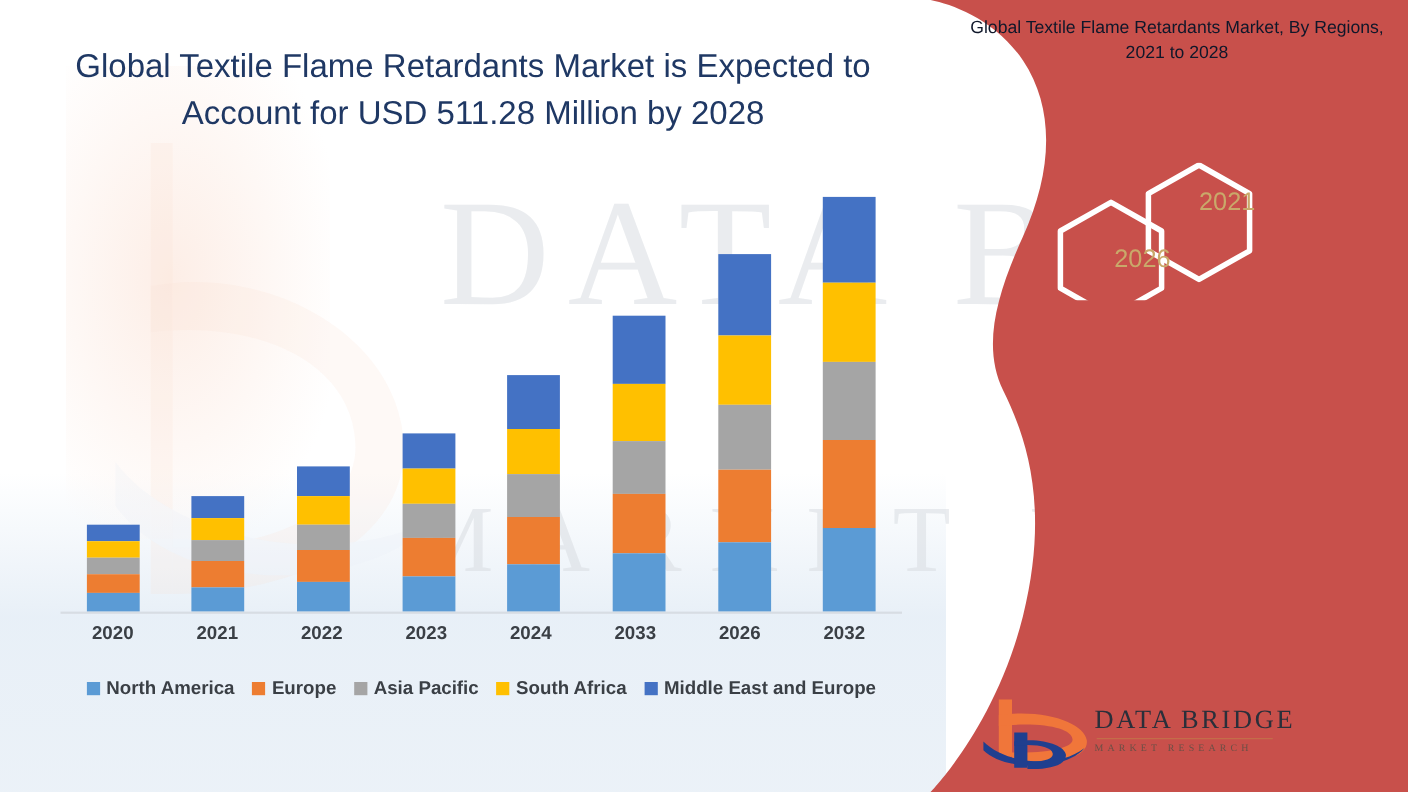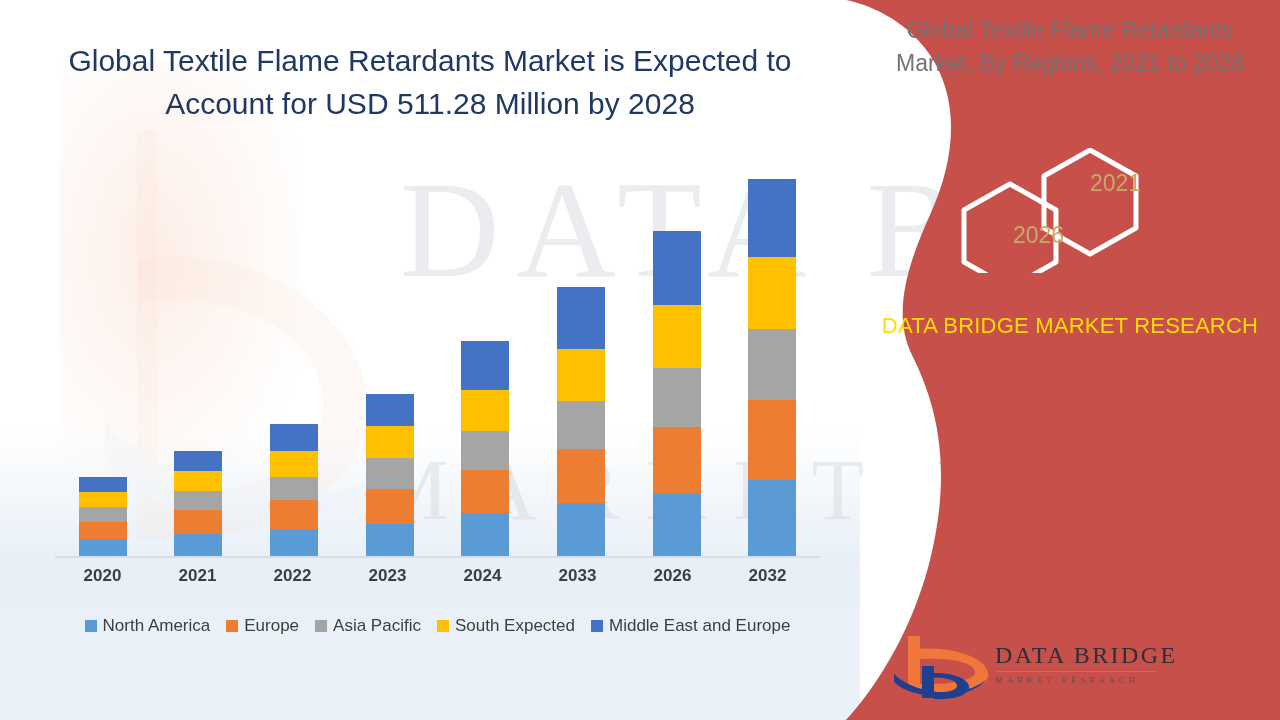--- a/index.html
+++ b/index.html
@@ -43,28 +43,28 @@
 
   
   .xlabels{position:absolute;left:55px;top:566px;width:765px;display:flex;justify-content:flex-start;}
   .xlabel{width:95px;text-align:center;color:#3a3f45;font-size:17px;font-weight:bold;}
 
   
   .legend{position:absolute;left:55px;top:616px;width:765px;display:flex;justify-content:center;
     align-items:center;gap:16px;}
   .legend-item{display:flex;align-items:center;gap:6px;}
   .legend-swatch{width:12px;height:12px;display:inline-block;}
-  .legend-label{color:#3a3f45;font-size:17px;font-weight:normal;white-space:nowrap;}
+  .legend-label{color:#3a3f45;font-size:17px;font-weight:bold;white-space:nowrap;}
 
   
   .right-panel{position:absolute;left:0;top:0;width:1280px;height:720px;pointer-events:none;}
   .right-content{position:absolute;left:900px;top:0;width:380px;height:720px;}
 
-  .panel-title{position:absolute;left:-20px;top:14px;width:380px;text-align:center;color:#737373;
-    font-size:23px;line-height:1.45;font-weight:400;}
+  .panel-title{position:absolute;left:-20px;top:14px;width:380px;text-align:center;color:#0f172a;
+    font-size:16px;line-height:1.45;font-weight:400;}
 
   .hexes{position:absolute;left:-10px;top:148px;width:360px;height:125px;}
   .hex-label{position:absolute;color:#c9a96a;font-size:23px;font-weight:400;}
   .hex-2021{left:190px;top:170px;}
   .hex-2028{left:113px;top:222px;}
 
   .brand{position:absolute;left:-20px;top:310px;width:380px;text-align:center;color:#ffdd00;
     font-size:22px;line-height:1.45;font-weight:400;letter-spacing:.01em;}
 
   .logo{position:absolute;left:-10px;top:630px;width:230px;height:72px;}
@@ -188,21 +188,21 @@
         <div class="legend-item">
           <span class="legend-swatch" style="background: rgb(237, 125, 49);"></span>
           <span class="legend-label">Europe</span>
         </div>
         <div class="legend-item">
           <span class="legend-swatch" style="background: rgb(165, 165, 165);"></span>
           <span class="legend-label">Asia Pacific</span>
         </div>
         <div class="legend-item">
           <span class="legend-swatch" style="background: rgb(255, 192, 0);"></span>
-          <span class="legend-label">South Expected</span>
+          <span class="legend-label">South Africa</span>
         </div>
         <div class="legend-item">
           <span class="legend-swatch" style="background: rgb(68, 114, 196);"></span>
           <span class="legend-label">Middle East and Europe</span>
         </div>
       </div>
   </div>
 
   <svg class="right-panel" viewBox="0 0 1280 720" preserveAspectRatio="none">
     <path d="M846,0 L1280,0 L1280,720 L846,720
@@ -216,21 +216,20 @@
   <div class="right-content">
     <div class="panel-title">Global Textile Flame Retardants Market, By Regions, 2021 to 2028</div>
 
     <svg class="hexes" viewBox="0 0 360 125">
       <polygon points="200,2 246,28 246,80 200,106 154,80 154,28" fill="none" stroke="#ffffff" stroke-width="5" stroke-linejoin="round"></polygon>
       <polygon points="120,36 166,62 166,114 120,140 74,114 74,62" fill="none" stroke="#ffffff" stroke-width="5" stroke-linejoin="round"></polygon>
     </svg>
     <div class="hex-label hex-2021">2021</div>
     <div class="hex-label hex-2028">2026</div>
 
-    <div class="brand">DATA BRIDGE MARKET RESEARCH</div>
 
     <svg class="logo" viewBox="0 0 230 72">
       <path d="M18 6 L18 58 L30 58 L30 6 Z" fill="#F0763A"></path>
       <path d="M18 20 C62 14, 96 28, 98 43 C100 58, 72 66, 30 64 L30 54
                C66 55, 86 49, 85 42 C84 32, 58 26, 18 30 Z" fill="#F0763A"></path>
       <path d="M4 44 C24 64, 70 70, 96 50 C80 70, 24 72, 4 52 Z" fill="#1F3F8F"></path>
       <path d="M32 36 L32 68 L44 68 L44 36 Z" fill="#1F3F8F"></path>
       <path d="M32 44 C58 40, 78 48, 79 56 C80 66, 62 70, 44 69 L44 62
                C58 63, 68 60, 67 55 C66 49, 52 46, 32 48 Z" fill="#1F3F8F"></path>
     </svg>

